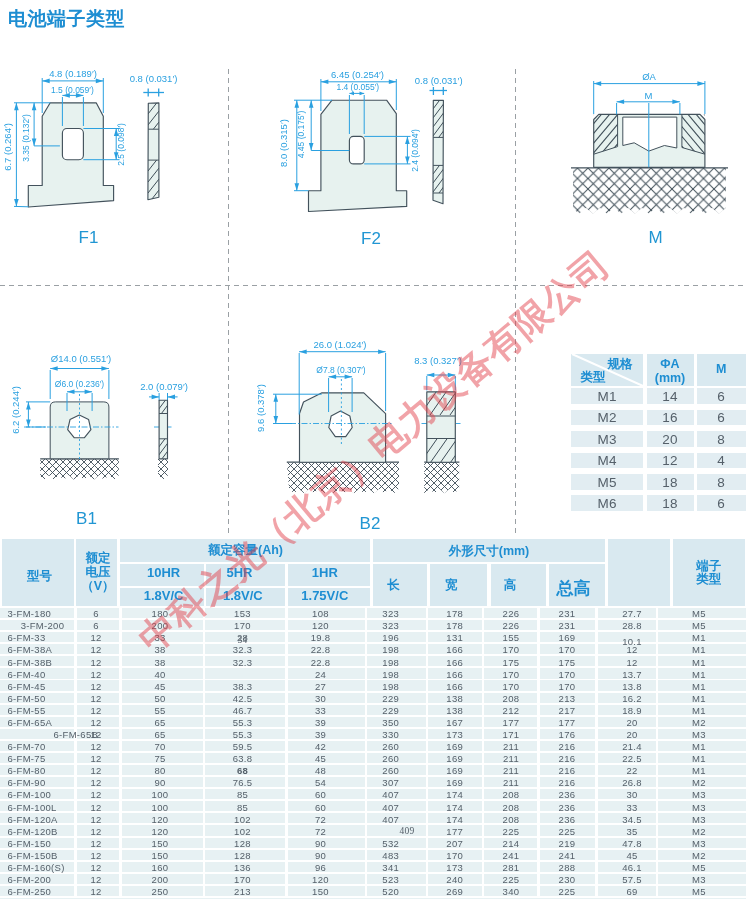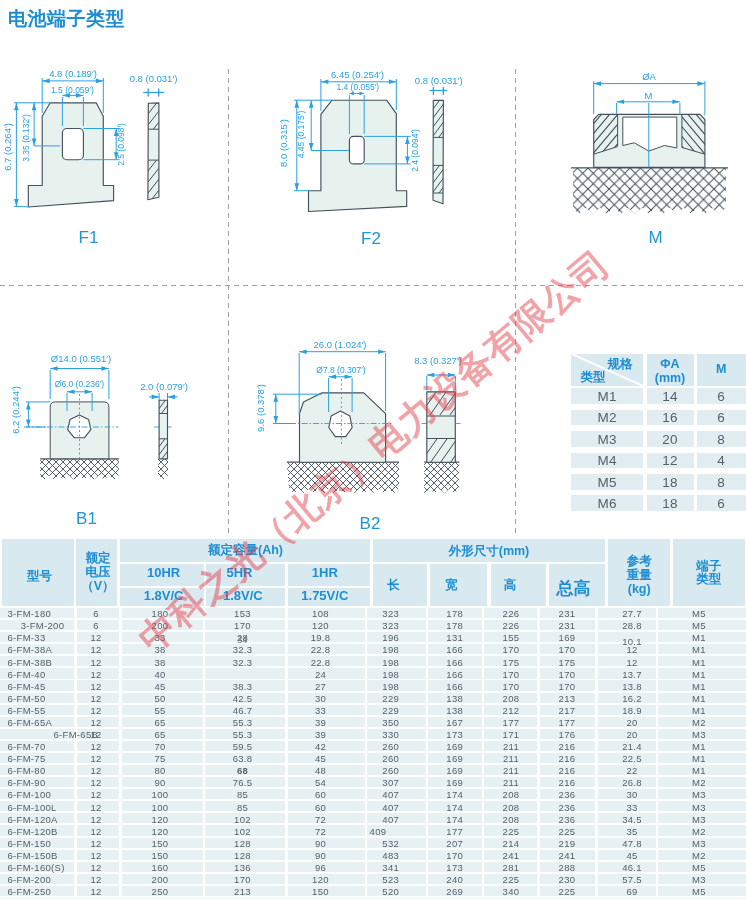--- a/index.html
+++ b/index.html
@@ -367,21 +367,20 @@
 <div class="ht" style="left:239.5px;top:565.1px;width:120px;font-size:13px;transform:translateX(-60px);">5HR</div>
 <div class="ht" style="left:324.8px;top:565.1px;width:120px;font-size:13px;transform:translateX(-60px);">1HR</div>
 <div class="ht" style="left:163.6px;top:588.1px;width:120px;font-size:13px;transform:translateX(-60px);">1.8V/C</div>
 <div class="ht" style="left:242.8px;top:588.1px;width:120px;font-size:13px;transform:translateX(-60px);">1.8V/C</div>
 <div class="ht" style="left:324.8px;top:588.1px;width:120px;font-size:13px;transform:translateX(-60px);">1.75V/C</div>
 <div class="ht" style="left:489px;top:543.3px;width:120px;font-size:12.5px;transform:translateX(-60px);">外形尺寸(mm)</div>
 <div class="ht" style="left:393.5px;top:576.8px;width:120px;font-size:12.5px;transform:translateX(-60px);">长</div>
 <div class="ht" style="left:451.3px;top:576.8px;width:120px;font-size:12.5px;transform:translateX(-60px);">宽</div>
 <div class="ht" style="left:510px;top:576.8px;width:120px;font-size:12.5px;transform:translateX(-60px);">高</div>
 <div class="ht" style="left:573.6px;top:576.8px;width:120px;font-size:17px;transform:translateX(-60px);">总高</div>
-<div class="ht" style="left:639.2px;top:554.0px;width:120px;font-size:12.5px;line-height:14px;transform:translateX(-60px);">参考<br>重量<br>(kg)</div>
 <div class="ht" style="left:708.7px;top:560.2px;width:120px;font-size:12.5px;line-height:12.5px;transform:translateX(-60px);">端子<br>类型</div>
 <div class="abs" style="left:0;top:608px;width:746px;height:291px;background:repeating-linear-gradient(to bottom,#E7F1F3 0px,#E7F1F3 10.1px,#fff 10.1px,#fff 12.08px);"></div>
 <div class="abs" style="left:74.25px;top:608px;width:2.5px;height:290px;background:#fff;"></div>
 <div class="abs" style="left:119.25px;top:608px;width:2.5px;height:290px;background:#fff;"></div>
 <div class="abs" style="left:202.75px;top:608px;width:2.5px;height:290px;background:#fff;"></div>
 <div class="abs" style="left:285.25px;top:608px;width:2.5px;height:290px;background:#fff;"></div>
 <div class="abs" style="left:364.55px;top:608px;width:2.5px;height:290px;background:#fff;"></div>
 <div class="abs" style="left:425.75px;top:608px;width:2.5px;height:290px;background:#fff;"></div>
 <div class="abs" style="left:481.75px;top:608px;width:2.5px;height:290px;background:#fff;"></div>
 <div class="abs" style="left:537.25px;top:608px;width:2.5px;height:290px;background:#fff;"></div>
@@ -583,21 +582,21 @@
 <div class="dt" style="left:454.7px;top:813.6px;width:60px;transform:translateX(-30px);">174</div>
 <div class="dt" style="left:511.0px;top:813.6px;width:60px;transform:translateX(-30px);">208</div>
 <div class="dt" style="left:567.0px;top:813.6px;width:60px;transform:translateX(-30px);">236</div>
 <div class="dt" style="left:632.0px;top:813.6px;width:60px;transform:translateX(-30px);">34.5</div>
 <div class="dt" style="left:699.0px;top:813.6px;width:60px;transform:translateX(-30px);">M3</div>
 <div class="dt" style="left:7.5px;top:825.6px;width:70px;text-align:left;">6-FM-120B</div>
 <div class="dt" style="left:96.0px;top:825.6px;width:60px;transform:translateX(-30px);">12</div>
 <div class="dt" style="left:160.0px;top:825.6px;width:60px;transform:translateX(-30px);">120</div>
 <div class="dt" style="left:242.5px;top:825.6px;width:60px;transform:translateX(-30px);">102</div>
 <div class="dt" style="left:320.5px;top:825.6px;width:60px;transform:translateX(-30px);">72</div>
-<div class="dt" style="left:378px;top:825.6px;width:60px;transform:translateX(-30px);">409</div>
+<div class="dt" style="left:407px;top:825.6px;width:60px;transform:translateX(-30px);font-family:Liberation Serif, serif;">409</div>
 <div class="dt" style="left:454.7px;top:825.6px;width:60px;transform:translateX(-30px);">177</div>
 <div class="dt" style="left:511.0px;top:825.6px;width:60px;transform:translateX(-30px);">225</div>
 <div class="dt" style="left:567.0px;top:825.6px;width:60px;transform:translateX(-30px);">225</div>
 <div class="dt" style="left:632.0px;top:825.6px;width:60px;transform:translateX(-30px);">35</div>
 <div class="dt" style="left:699.0px;top:825.6px;width:60px;transform:translateX(-30px);">M2</div>
 <div class="dt" style="left:7.5px;top:837.7px;width:70px;text-align:left;">6-FM-150</div>
 <div class="dt" style="left:96.0px;top:837.7px;width:60px;transform:translateX(-30px);">12</div>
 <div class="dt" style="left:160.0px;top:837.7px;width:60px;transform:translateX(-30px);">150</div>
 <div class="dt" style="left:242.5px;top:837.7px;width:60px;transform:translateX(-30px);">128</div>
 <div class="dt" style="left:320.5px;top:837.7px;width:60px;transform:translateX(-30px);">90</div>

